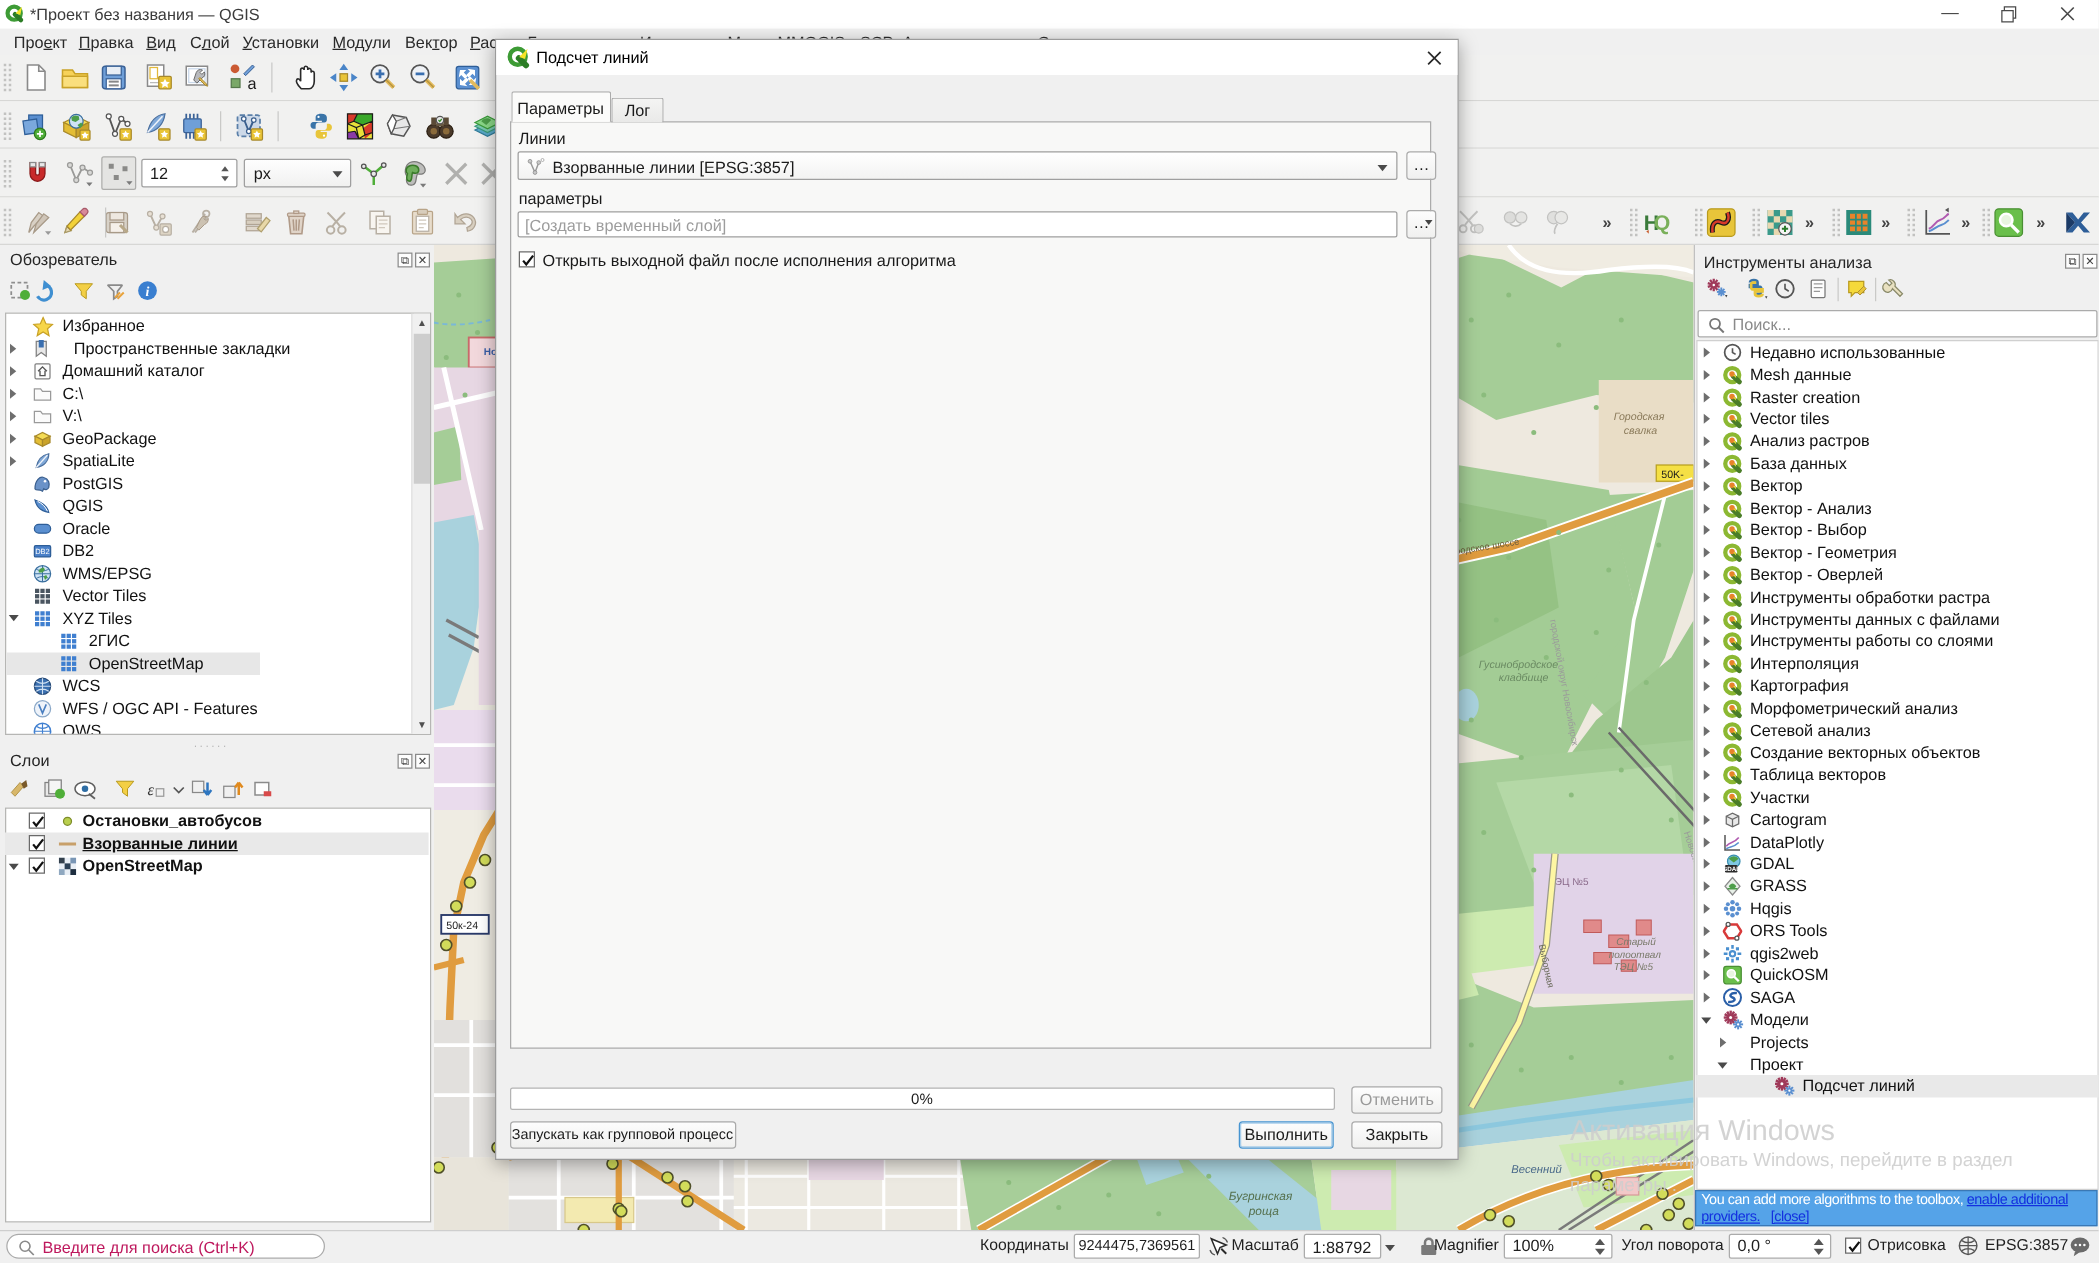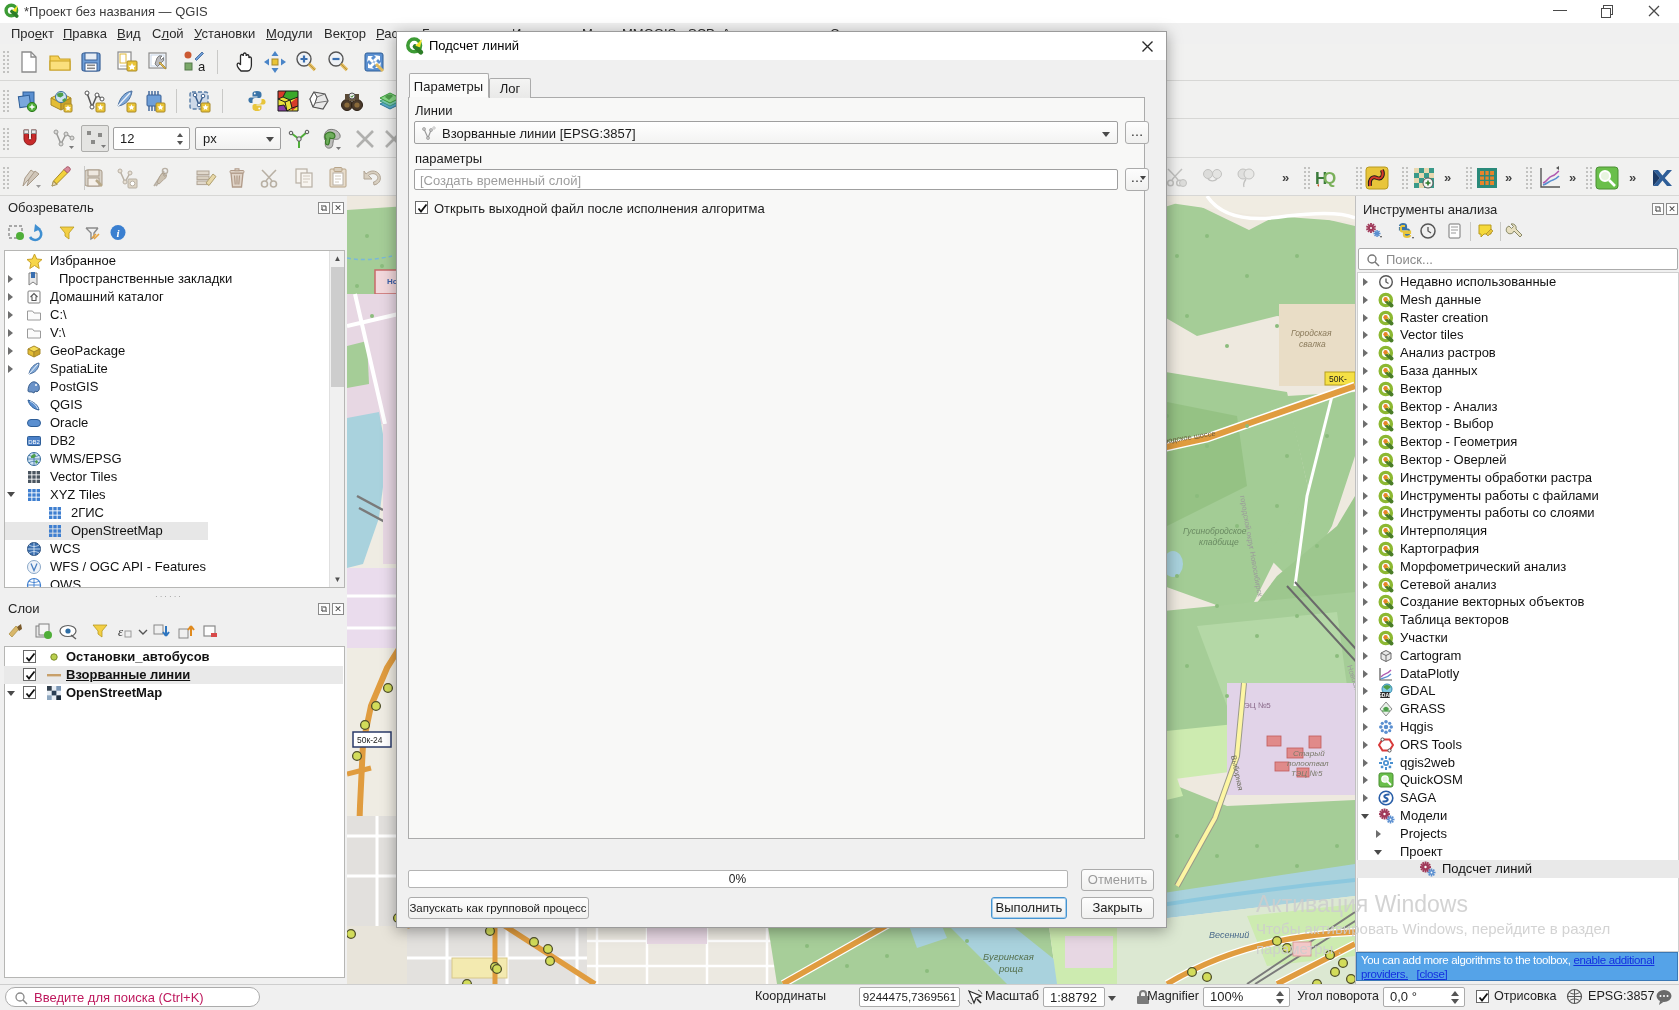--- a/index.html
+++ b/index.html
@@ -1139,21 +1139,21 @@
         <span class="txt" style="left:43px;">Инструменты обработки растра</span>
       </div>
 <div class="trow" style="top:215px;">
         <span class="arr r" style="left:6px;top:5px;"></span>
         <span class="abs" style="left:21px;top:1px;"><svg width="17" height="17" viewBox="0 0 17 17">
             <circle cx="7.8" cy="8" r="5.6" fill="none" stroke="#8cb832" stroke-width="3.4"></circle>
             <path d="M8.5 9 L13.5 13.5" stroke="#4a7d28" stroke-width="4" stroke-linecap="round"></path>
             <circle cx="7.6" cy="7.2" r="2.2" fill="#e8832a"></circle>
             <path d="M8.5 8 L11 10.5 L10.5 7.5z" fill="#e8d93a"></path>
           </svg></span>
-        <span class="txt" style="left:43px;">Инструменты работы с файлами</span>
+        <span class="txt" style="left:43px;">Инструменты данных с файлами</span>
       </div>
 <div class="trow" style="top:232px;">
         <span class="arr r" style="left:6px;top:5px;"></span>
         <span class="abs" style="left:21px;top:1px;"><svg width="17" height="17" viewBox="0 0 17 17">
             <circle cx="7.8" cy="8" r="5.6" fill="none" stroke="#8cb832" stroke-width="3.4"></circle>
             <path d="M8.5 9 L13.5 13.5" stroke="#4a7d28" stroke-width="4" stroke-linecap="round"></path>
             <circle cx="7.6" cy="7.2" r="2.2" fill="#e8832a"></circle>
             <path d="M8.5 8 L11 10.5 L10.5 7.5z" fill="#e8d93a"></path>
           </svg></span>
         <span class="txt" style="left:43px;">Инструменты работы со слоями</span>
@@ -1440,21 +1440,21 @@
 </div>
 
 <div class="abs" id="status">
  <div class="sbox" style="left:5px;width:255px;border-radius:10px;">
    <svg class="abs" style="left:8px;top:3px" width="14" height="14" viewBox="0 0 14 14">
         <circle cx="6" cy="6" r="4" fill="none" stroke="#8a8a8a" stroke-width="1.3"></circle>
         <path d="M9 9 L13 13" stroke="#8a8a8a" stroke-width="1.4"></path>
       </svg>
    <span class="abs" style="left:28px;top:2px;color:#be185d;">Введите для поиска (Ctrl+K)</span>
  </div>
- <span class="sv" style="left:755px;width:100px;text-align:left;">Координаты</span>
+ <span class="sv" style="left:755px;width:100px;text-align:right;">Координаты</span>
  <div class="sbox" style="left:859px;width:101px;text-align:center;padding-top:2px;font-size:11.6px;white-space:nowrap;">9244475,7369561</div>
  <svg class="abs" style="left:966px;top:3px" width="18" height="18" viewBox="0 0 18 18">
       <path d="M3 3 L8 15 L10 10 L15 8z" fill="#fff" stroke="#2a2a2a" stroke-width="1.2"></path>
       <path d="M11 11 l4 4" stroke="#2a2a2a" stroke-width="1.6"></path>
       <path d="M12 2 a6 6 0 0 1 4 4 M2 12 a6 6 0 0 0 4 4" fill="none" stroke="#555"></path>
     </svg>
  <span class="sv" style="left:939px;width:100px;text-align:right;">Масштаб</span>
  <div class="sbox" style="left:1043px;width:62px;">
    <span class="abs" style="left:6px;top:2px;">1:88792</span>
    <span class="arr d" style="left:64px;top:8px;"></span>

